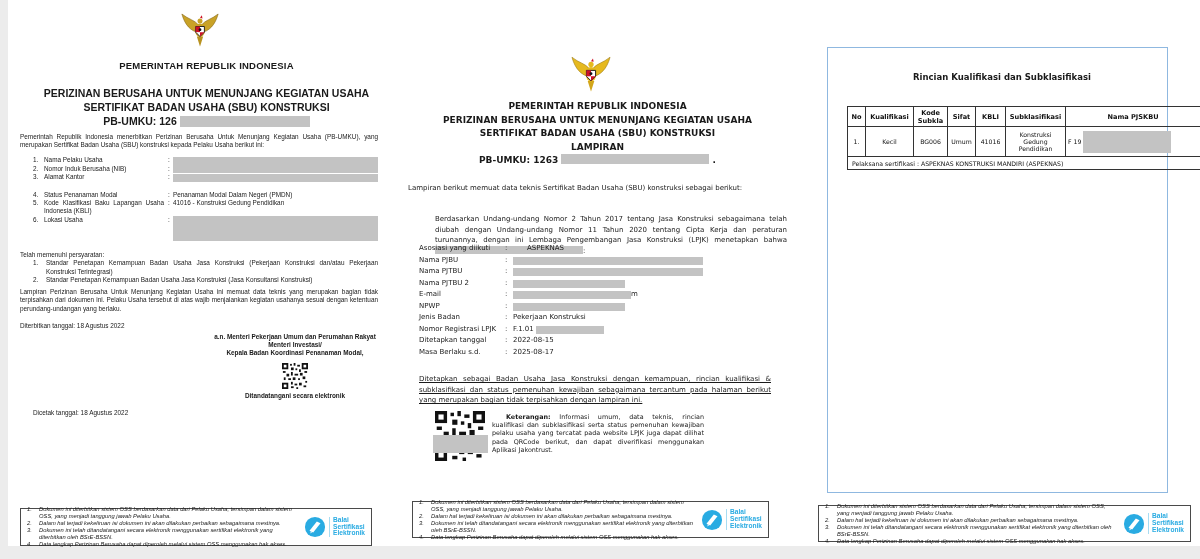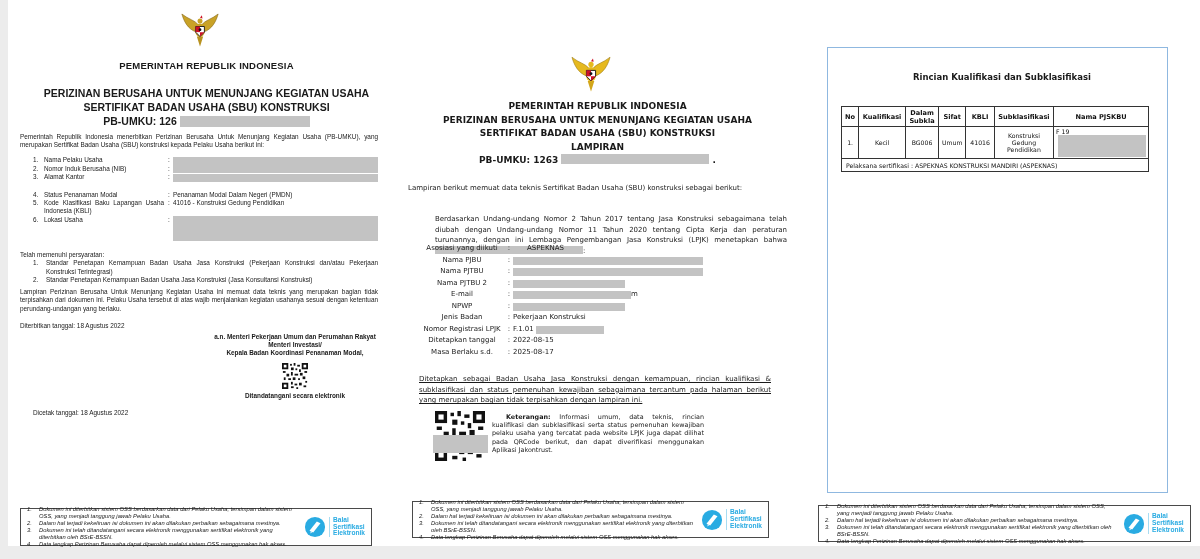--- a/index.html
+++ b/index.html
@@ -53,35 +53,35 @@
                  color:#29ABE2; font-weight:bold; font-size:6.6px; line-height:6.9px;
                  font-family:"Liberation Sans", sans-serif; }
   .fb1 { top:508px; left:12px;  width:352px; height:38px; }
   .fb2 { top:501px; left:21px;  width:357px; height:37px; }
   .fb3 { top:505px; left:28px;  width:373px; height:37px; }
 
   
   .p2 .head { top:100px; font-size:9px; line-height:13.5px; }
   .p2 .intro { top:184px; left:17px; width:370px; font-size:7px; }
   .p2 .legal { top:198px; left:28px; width:352px; font-size:7px; line-height:10.7px; text-align:justify; }
-  .kv { top:243px; left:28px; width:360px; font-size:7px; line-height:11.5px;text-align:center; }
+  .kv { top:243px; left:28px; width:360px; font-size:7px; line-height:11.5px; }
   .kv .krow { display:flex; }
   .kv .klab { width:86px; flex:none; }
   .kv .kcolon { width:8px; flex:none; }
   .kv .redact { height:8px; margin-top:2px; }
   .p2 .closing { top:374px; left:28px; width:352px; font-size:7px; line-height:10.7px; text-align:justify;text-decoration:underline; }
   .qr2wrap { top:411px; left:44px; width:52px; height:50px; }
   .qr2wrap svg { width:50px; height:50px; }
   .qr2band { position:absolute; left:-2px; top:24px; width:55px; height:18px; background:#c3c3c3; }
   .ket { top:413px; left:101px; width:212px; font-size:6.4px; line-height:8.2px; text-align:justify; }
 
   
   .bluerect { top:47px; left:37px; width:341px; height:446px; border:1px solid #8FB8E0; }
   .p3 .title { top:72px; font-size:8.5px; }
-  .p3 table { position:absolute; top:106px; left:51px; width:308px; border-collapse:collapse;
+  .p3 table { position:absolute; top:106px; left:57px; width:354px; border-collapse:collapse;
               font-size:6.2px; color:#111;padding-left:36px; }
   .p3 th, .p3 td { border:1px solid #333; text-align:center; vertical-align:middle; padding:1px 2px; }
   .p3 th { font-size:6.6px; font-weight:bold; height:20px; }
   .p3 td { height:30px; }
   .p3 td.tfoot { height:13px; text-align:left; font-size:6.2px; padding-left:4px; }
   .p3 .namacell { text-align:left; }
   .p3 .namacell .redact { width:88px; height:22px; vertical-align:middle; margin-left:2px; }
   .cw0{width:18px}.cw1{width:48px}.cw2{width:34px}.cw3{width:28px}.cw4{width:30px}.cw5{width:60px}
 
   
@@ -429,21 +429,21 @@
           <col class="cw2">
           <col class="cw3">
           <col class="cw4">
           <col class="cw5">
           <col>
       </colgroup>
       <tbody>
           <tr>
         <th>No</th>
         <th>Kualifikasi</th>
-        <th>Dalam Subkla</th>
+        <th>Kode Subkla</th>
         <th>Sifat</th>
         <th>KBLI</th>
         <th>Subklasifikasi</th>
         <th>Nama PJSKBU</th>
       </tr>
       <tr>
         <td>1.</td>
         <td>Kecil</td>
         <td>BG006</td>
         <td>Umum</td>

